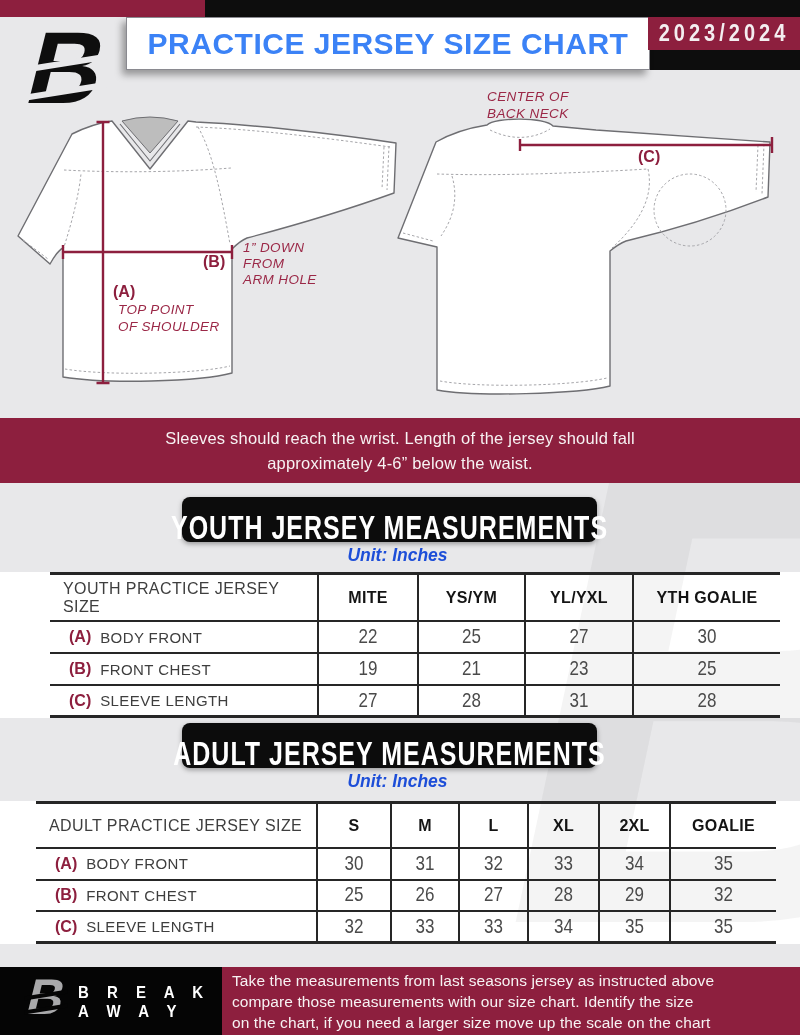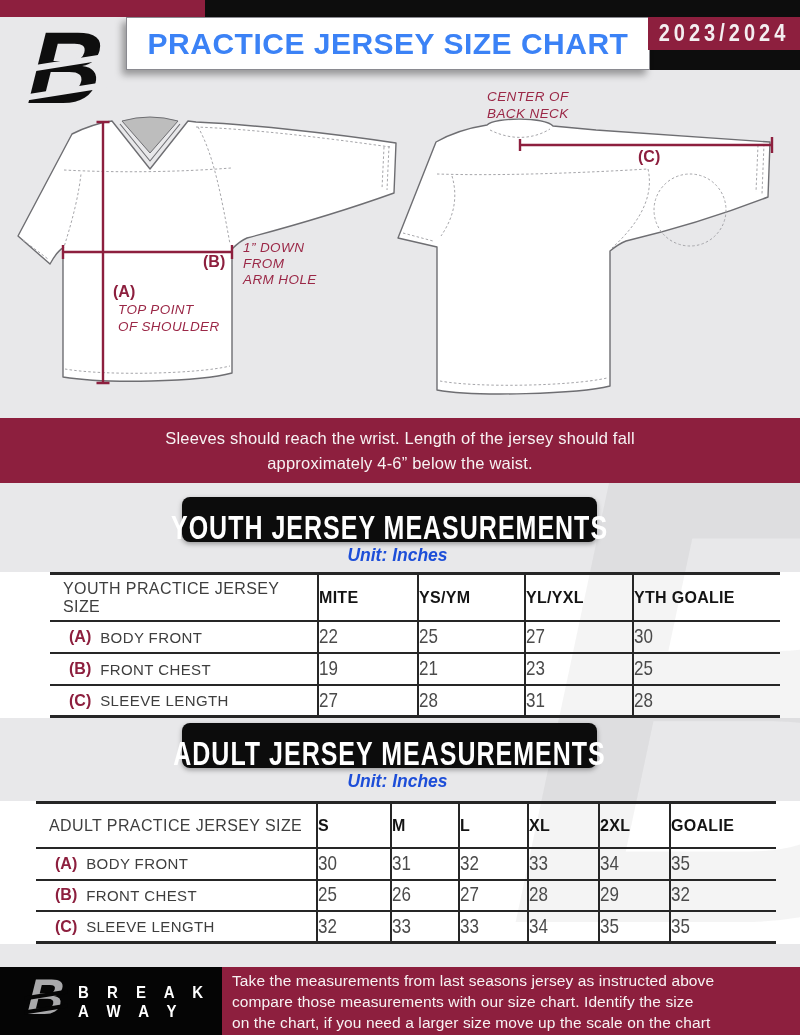--- a/index.html
+++ b/index.html
@@ -43,21 +43,21 @@
     display:flex; align-items:flex-end; justify-content:center; box-shadow:0 2px 5px rgba(0,0,0,0.35);}
   .sec-banner .t{color:#fff; font-size:25px; font-weight:bold; letter-spacing:1px; transform:scaleY(1.3); white-space:nowrap;}
   .yb{top:497px;} .ab{top:723px;}
   .unit{left:0; width:795px; text-align:center; font-style:italic; font-size:17.5px; color:#1d4ed8; font-weight:bold;}
   .yu{top:545px;} .au{top:771px;}
 
   
   .size-table{display:grid;}
   .yt{left:50px; top:572px; width:730px; height:146px; grid-template-columns:267px 100px 107px 108px 148px; grid-template-rows:50px 1fr 1fr 1fr;}
   .at{left:36px; top:801px; width:740px; height:143px; grid-template-columns:280px 74px 68px 69px 71px 71px 107px; grid-template-rows:48px 1fr 1fr 1fr;}
-  .cell{display:flex; align-items:center; justify-content:flex-start; border-bottom:2px solid #262626; background:transparent;}
+  .cell{display:flex; align-items:center; justify-content:center; border-bottom:2px solid #262626; background:transparent;}
   .cell.vline{border-left:2px solid #262626;}
   .cell.toprow{border-top:3px solid #262626;}
   .cell.botrow{border-bottom:3px solid #262626;}
   .cell.lab{justify-content:flex-start; padding-left:13px;}
   .colhead0{font-size:16px; color:#3e3e3e; letter-spacing:0.4px;}
   .colhead{font-size:16px; font-weight:bold; color:#141414; letter-spacing:0.3px;}
   .rowkey{color:#8d1f3e; font-weight:bold; font-size:16px; margin-right:9px; margin-left:6px;}
   .rowlab{font-size:15px; color:#3e3e3e; letter-spacing:0.4px;}
   .num{font-size:17px; color:#4a4a4a; display:inline-block; transform:scaleY(1.15);}
 

